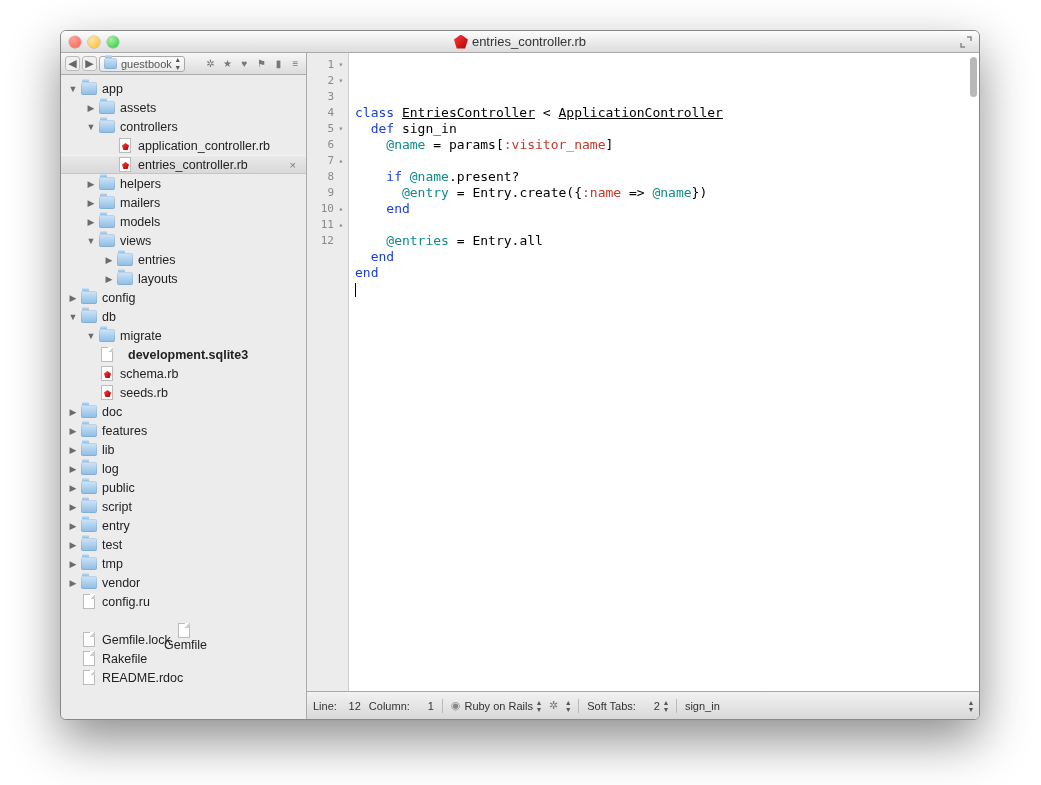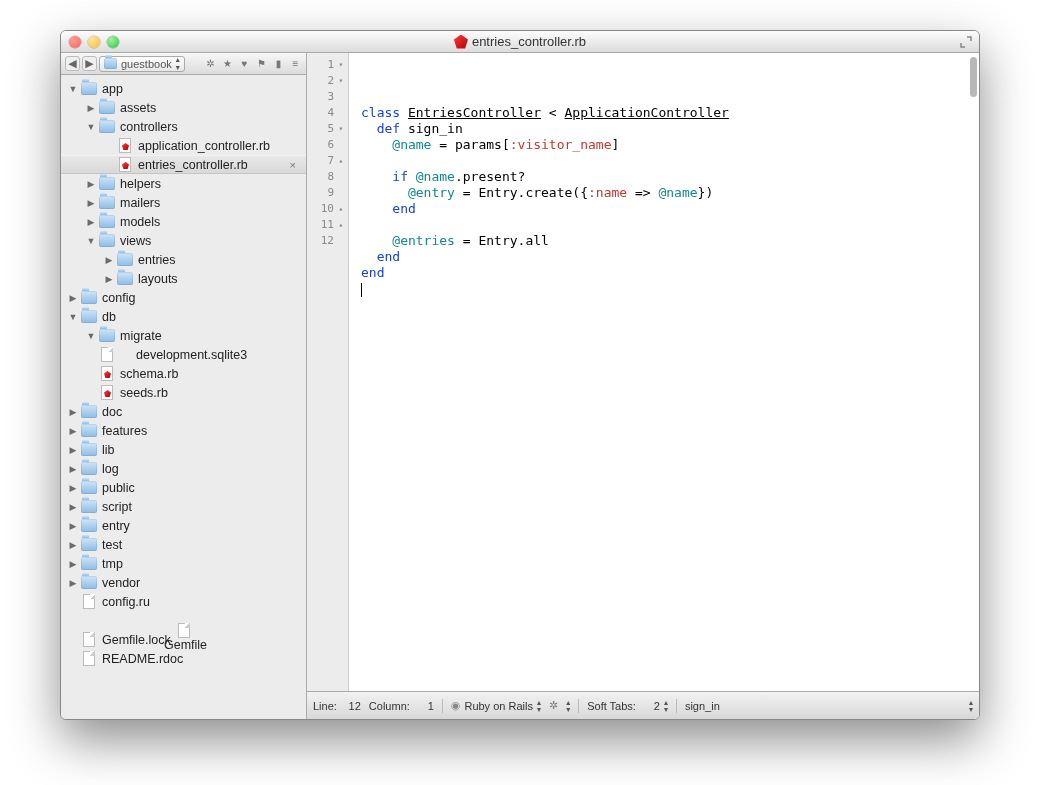--- a/index.html
+++ b/index.html
@@ -142,21 +142,21 @@
     width:42px; background:#ececec; border-right:1px solid #ccc;
     text-align:right; color:#8a8a8a; padding:4px 0 0 0;
     position:relative;
   }
   .gutter .gline{
     height:16px; padding-right:2px; position:relative; font-size:11px;
     display:flex; justify-content:flex-end; align-items:center; gap:2px;
   }
   .fold{ color:#8a8a8a; font-size:8px; width:10px; text-align:center;}
   .code{
-    flex:1; padding:4px 0 0 12px; white-space:pre; color:#000; position:relative;
+    flex:1; padding:4px 0 0 6px; white-space:pre; color:#000; position:relative;
   }
   .codeline{ height:16px; }
   .kw{ color:#1a3fd6; }
   .def{ color:#1a3fd6; }
   .ivar{ color:#118a8a; }
   .const{ text-decoration:underline; }
   .sym{ color:#c0392b; }
   .name{ color:#000; }
   .punct{ color:#000;}
   .defname{color:#000;}
@@ -320,21 +320,21 @@
             <span class="icon-slot">
               <span class="folder-icon"></span>
             </span>
             <span style="margin-left: 4px;">migrate</span>
           </div>
           <div class="node" style="padding-left: 24px;">
             <span class="disclosure"></span>
             <span class="icon-slot">
               <span class="file-icon"></span>
             </span>
-            <span style="margin-left: 20px;">development.sqlite3</span>
+            <span style="margin-left: 12px; font-weight: bold;">development.sqlite3</span>
           </div>
           <div class="node" style="padding-left: 24px;">
             <span class="disclosure"></span>
             <span class="icon-slot">
               <span class="ruby-file"></span>
             </span>
             <span style="margin-left: 4px;">schema.rb</span>
           </div>
           <div class="node" style="padding-left: 24px;">
             <span class="disclosure"></span>
@@ -426,20 +426,27 @@
               <span class="file-icon"></span>
             </span>
             <span style="margin-left: 4px;">Gemfile</span>
           </div>
           <div class="node" style="padding-left: 6px;">
             <span class="disclosure"></span>
             <span class="icon-slot">
               <span class="file-icon"></span>
             </span>
             <span style="margin-left: 4px;">Gemfile.lock</span>
+          </div>
+          <div class="node" style="padding-left: 6px;">
+            <span class="disclosure"></span>
+            <span class="icon-slot">
+              <span class="file-icon"></span>
+            </span>
+            <span style="margin-left: 4px;">Rakefile</span>
           </div>
           <div class="node" style="padding-left: 6px;">
             <span class="disclosure"></span>
             <span class="icon-slot">
               <span class="file-icon"></span>
             </span>
             <span style="margin-left: 4px;">README.rdoc</span>
           </div>
         </div>
     </div>

